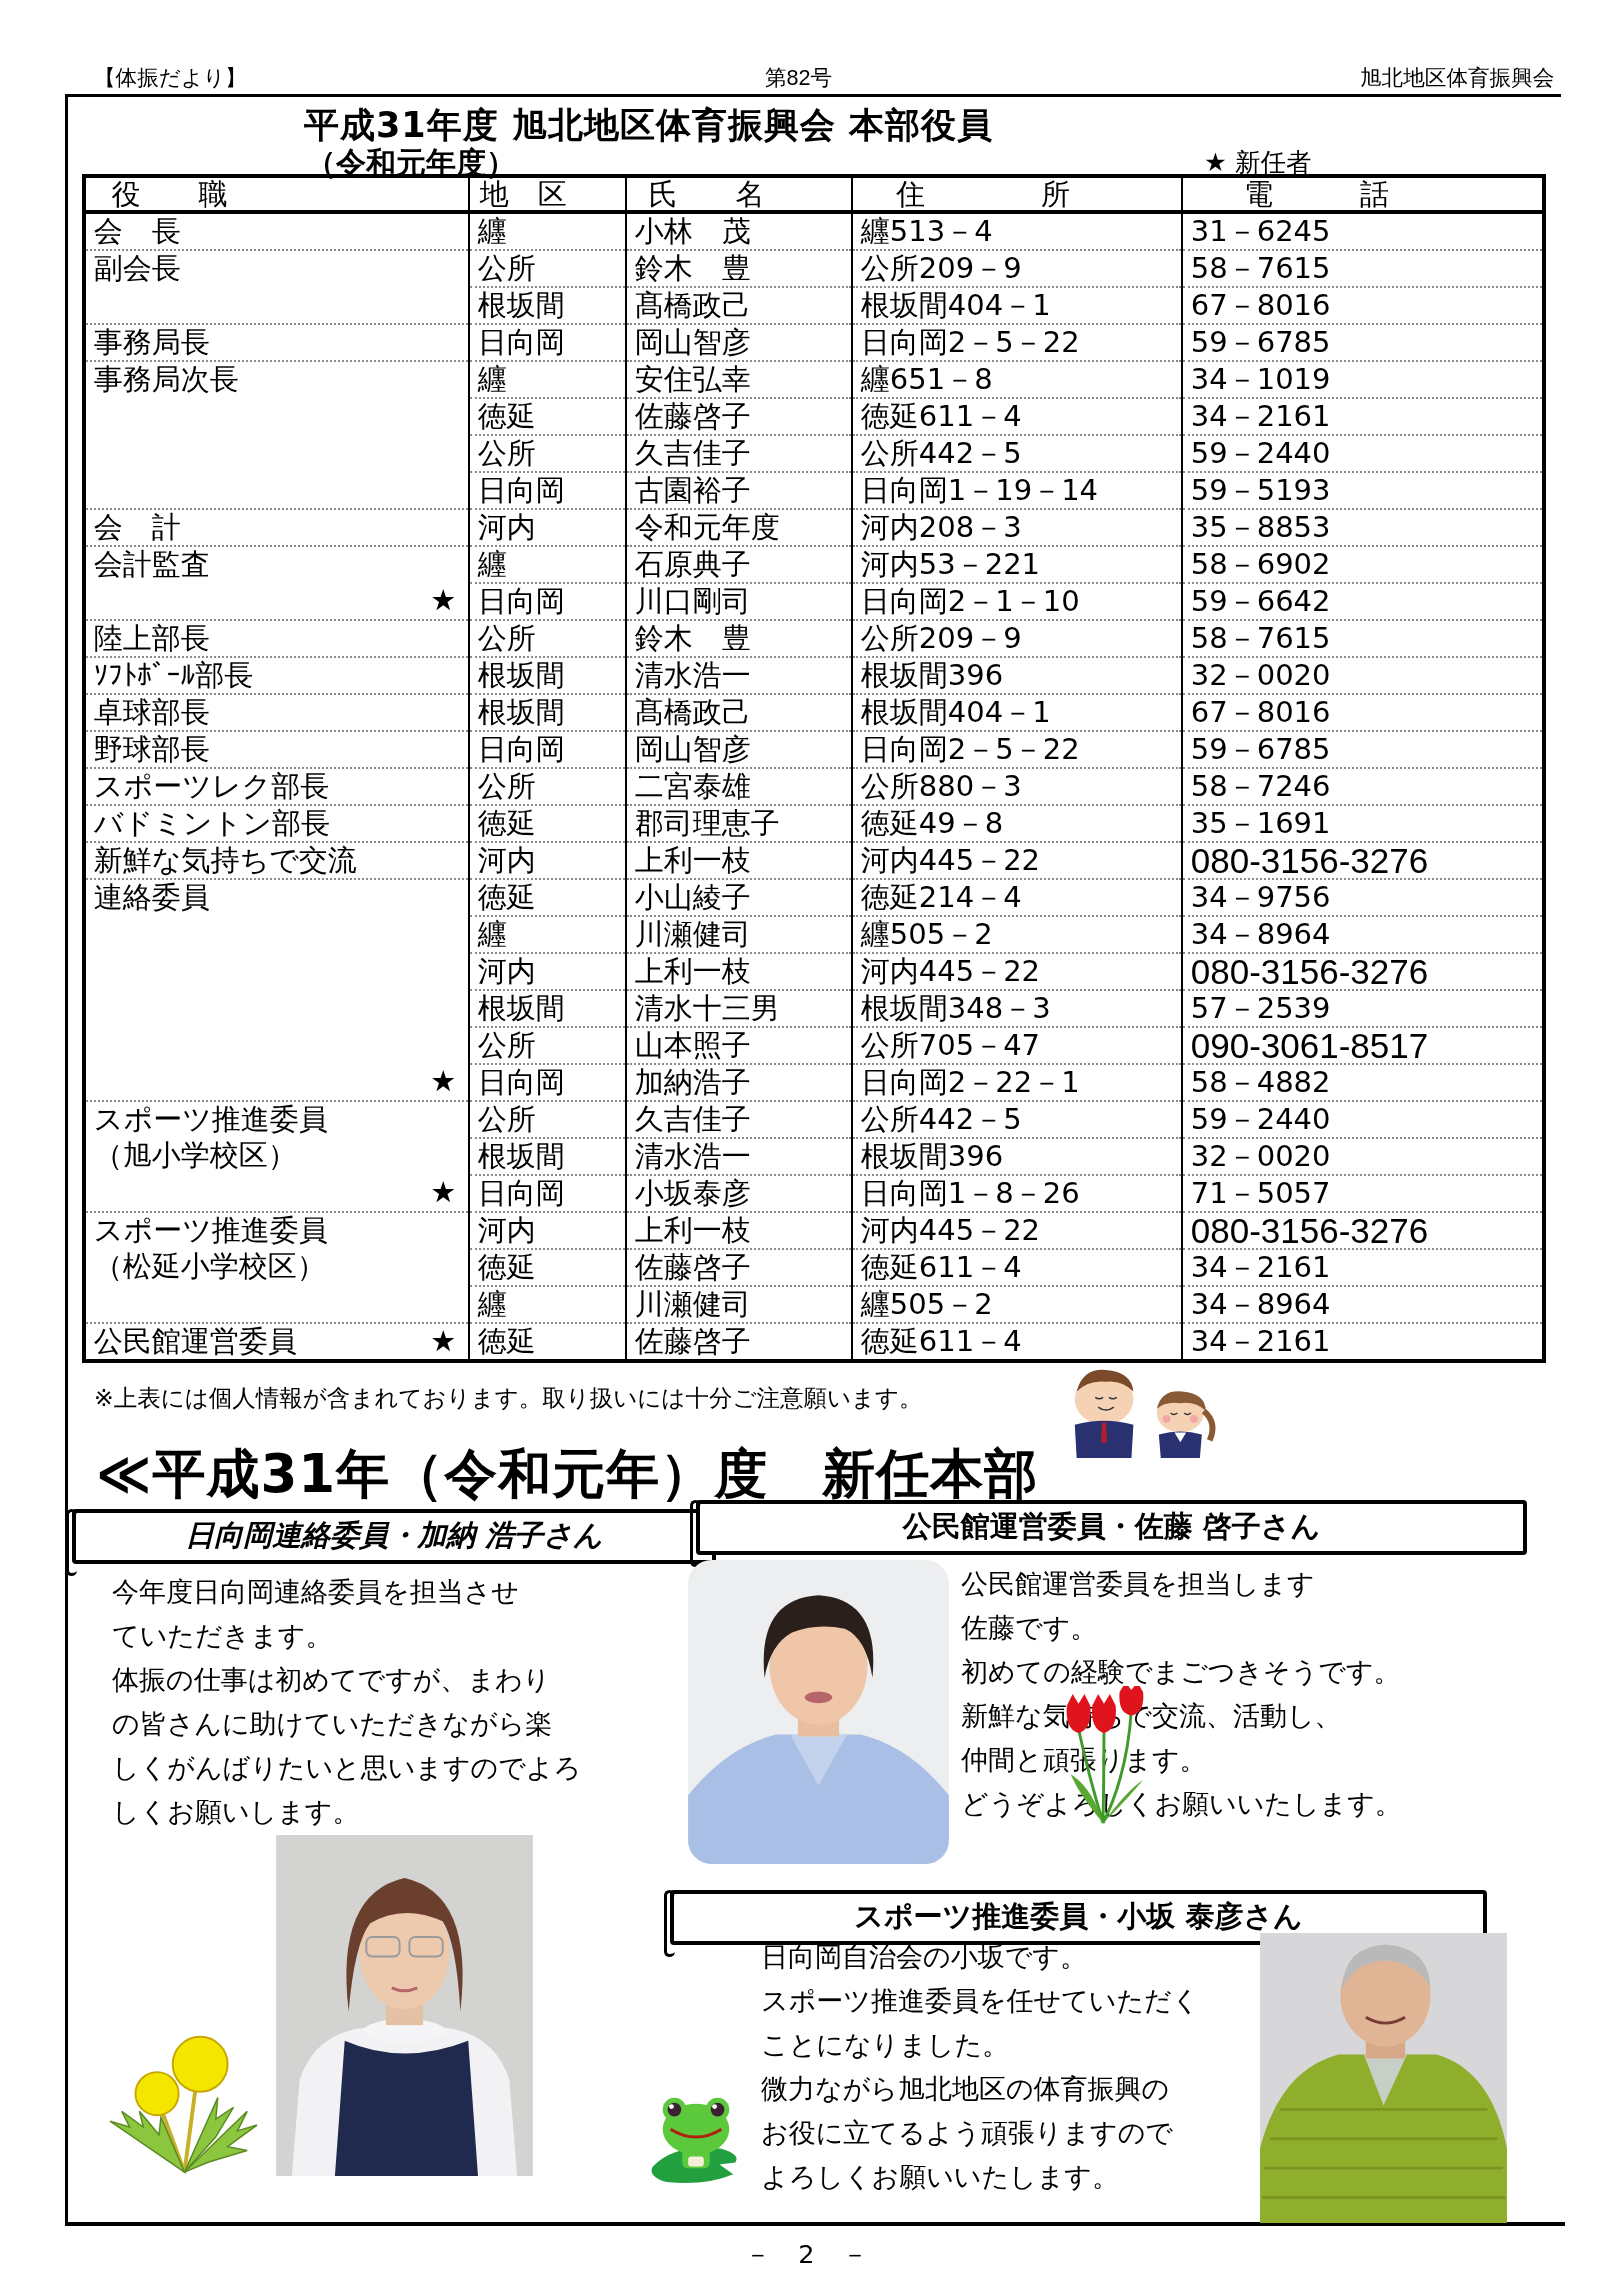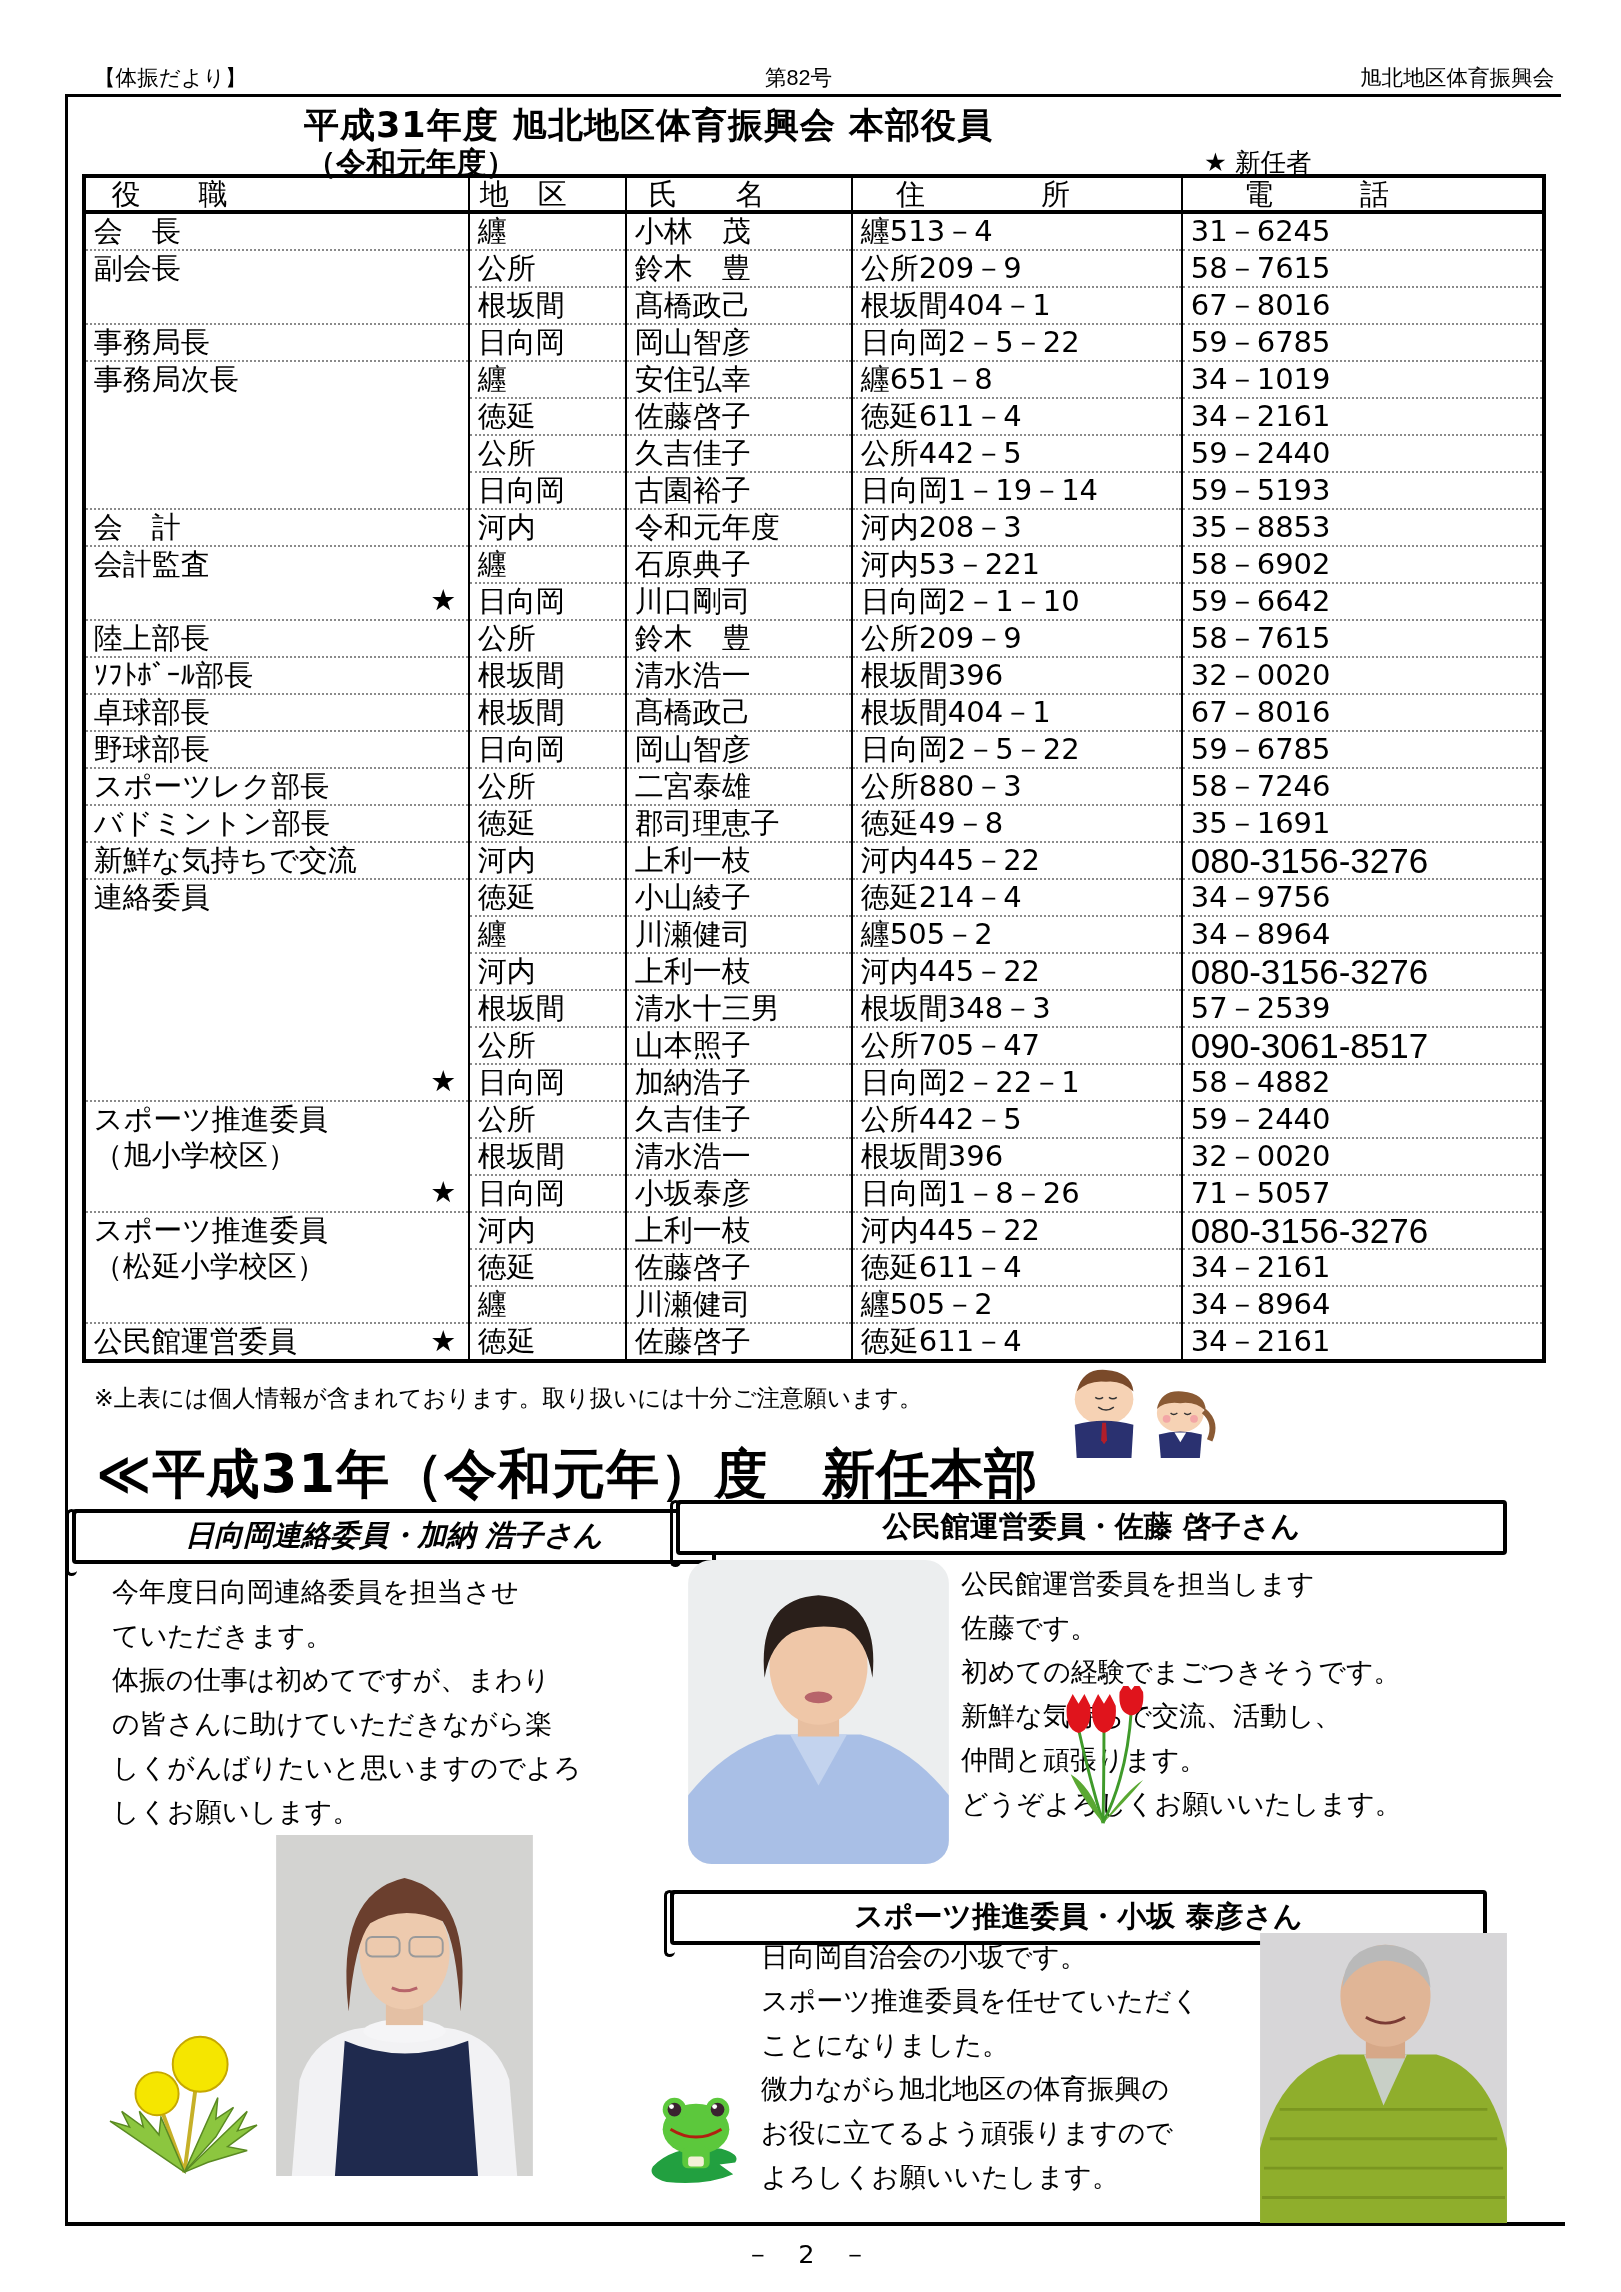--- a/index.html
+++ b/index.html
@@ -308,21 +308,21 @@
 <div class="abs section-title">≪平成31年（令和元年）度　新任本部</div>
 
 <div class="abs banner" style="left:72px;top:1509px;width:644px;height:55px;font-style:italic;">日向岡連絡委員・加納 浩子さん</div>
 <div class="abs body-text" style="left:112px;top:1570px;width:510px;">今年度日向岡連絡委員を担当させ
 ていただきます。
 体振の仕事は初めてですが、まわり
 の皆さんに助けていただきながら楽
 しくがんばりたいと思いますのでよろ
 しくお願いします。</div>
 
-<div class="abs banner" style="left:676px;top:1500px;width:831px;height:55px;">公民館運営委員・佐藤 啓子さん</div>
+<div class="abs banner" style="left:696px;top:1500px;width:831px;height:55px;">公民館運営委員・佐藤 啓子さん</div>
 <div class="abs body-text" style="left:961px;top:1562px;width:549px;">公民館運営委員を担当します
 佐藤です。
 初めての経験でまごつきそうです。
 新鮮な気持ちで交流、活動し、
 仲間と頑張ります。
 どうぞよろしくお願いいたします。</div>
 
 <div class="abs banner" style="left:670px;top:1890px;width:817px;height:55px;">スポーツ推進委員・小坂 泰彦さん</div>
 <div class="abs body-text" style="left:761px;top:1935px;width:510px;">日向岡自治会の小坂です。
 スポーツ推進委員を任せていただく

